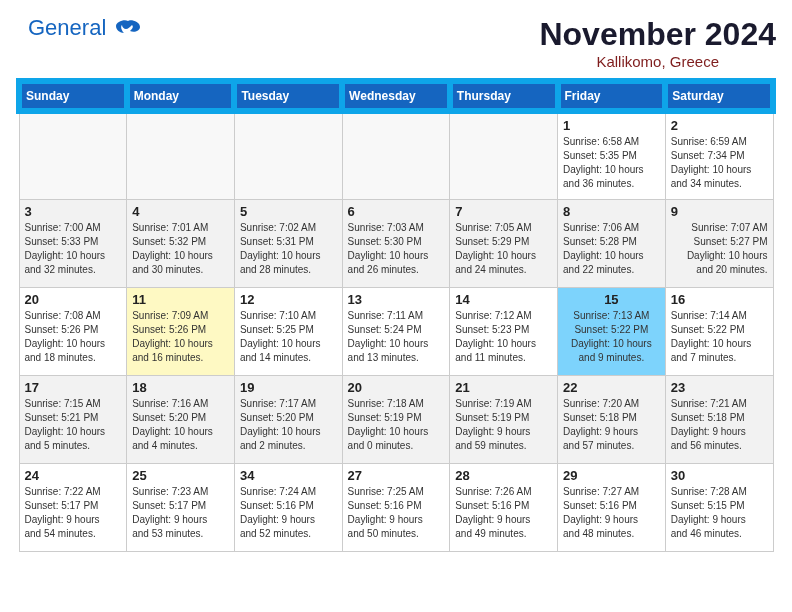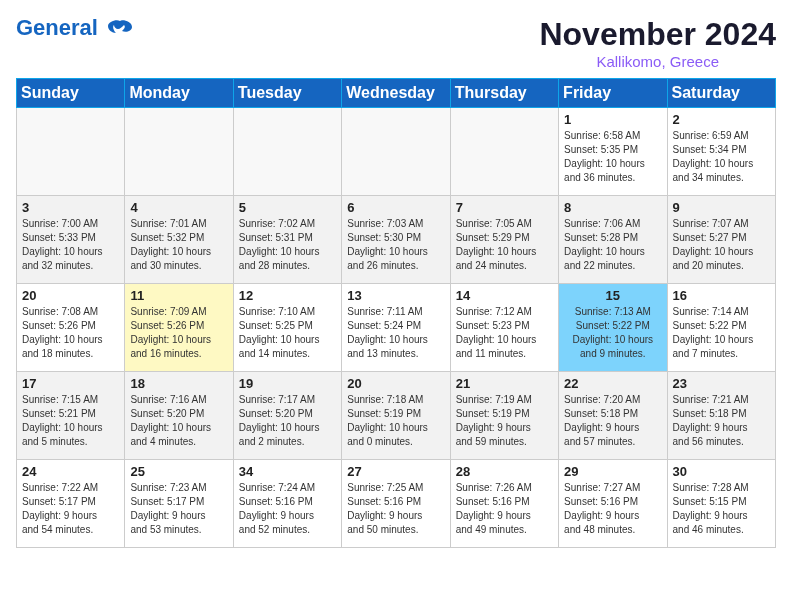--- a/index.html
+++ b/index.html
@@ -23,35 +23,35 @@
     .title-block {
       text-align: center;
     }
     .month-title {
       font-size: 32px;
       font-weight: bold;
       color: #1a1a2e;
     }
     .location {
       font-size: 15px;
-      color: #8b5cf6;
+      color: #7f1d1d;
     }
     table {
       width: 100%;
       border-collapse: collapse;
       table-layout: fixed;
     }
     th {
       background: #1565c0;
       color: #fff;
-      font-size: 16px;
+      font-size: 12px;
       font-weight: bold;
       padding: 5px 4px;
       text-align: left;
-      border: 1px solid #0ea5e9;
+      border: 6px solid #0ea5e9;
     }
     td {
       border: 1px solid #ccc;
       vertical-align: top;
       padding: 4px 5px;
       font-size: 10.5px;
       color: #222;
       min-height: 80px;
       height: 88px;
     }
@@ -76,21 +76,21 @@
       background: #f5f5f5;
     }
   </style>
 </head>
 <body>
 
 <div class="header">
   <div class="logo">
     <div>
       <div style="display:flex;align-items:center;">
-        <span style="font-size:22px;font-weight:bold;color:#1a1a2e;line-height:1.1;">
+        <span style="font-size:22px;font-weight:normal;color:#1a1a2e;line-height:1.1;margin-left:12px;">
           <span style="color:#1565c0;">General</span>
           <svg style="display:inline-block;vertical-align:middle;margin-left:2px;" width="28" height="20" viewBox="0 0 28 20">
             <path d="M14 2 C16 0, 26 2, 26 8 C26 12, 20 14, 16 12 C18 10, 20 8, 18 6 C16 8, 14 10, 12 10 C10 10, 8 8, 8 6 C6 8, 8 12, 10 14 C6 14, 2 11, 2 7 C2 3, 10 0, 14 2Z" fill="#1565c0"></path>
           </svg>
         </span>
       </div>
     </div>
   </div>
   <div class="title-block">
     <div class="month-title">November 2024</div>
@@ -120,21 +120,21 @@
         <td style="background: rgb(255, 255, 255);">
           <span class="day-num">1</span>
           <div class="day-info" style="white-space: pre-line;">Sunrise: 6:58 AM
 Sunset: 5:35 PM
 Daylight: 10 hours
 and 36 minutes.</div>
         </td>
         <td style="background: rgb(255, 255, 255);">
           <span class="day-num">2</span>
           <div class="day-info" style="white-space: pre-line;">Sunrise: 6:59 AM
-Sunset: 5:34 PM
+Sunset: 7:34 PM
 Daylight: 10 hours
 and 34 minutes.</div>
         </td>
       </tr>
       <tr>
         <td style="background: rgb(242, 242, 242);">
           <span class="day-num">3</span>
           <div class="day-info" style="white-space: pre-line;">Sunrise: 7:00 AM
 Sunset: 5:33 PM
 Daylight: 10 hours
@@ -170,21 +170,21 @@
         </td>
         <td style="background: rgb(242, 242, 242);">
           <span class="day-num">8</span>
           <div class="day-info" style="white-space: pre-line;">Sunrise: 7:06 AM
 Sunset: 5:28 PM
 Daylight: 10 hours
 and 22 minutes.</div>
         </td>
         <td style="background: rgb(242, 242, 242);">
           <span class="day-num">9</span>
-          <div class="day-info" style="white-space: pre-line;">Sunrise: 7:07 AM
+          <div class="day-info" style="white-space: pre-line; text-align: right;">Sunrise: 7:07 AM
 Sunset: 5:27 PM
 Daylight: 10 hours
 and 20 minutes.</div>
         </td>
       </tr>
       <tr>
         <td style="background: rgb(255, 255, 255);">
           <span class="day-num">20</span>
           <div class="day-info" style="white-space: pre-line;">Sunrise: 7:08 AM
 Sunset: 5:26 PM

